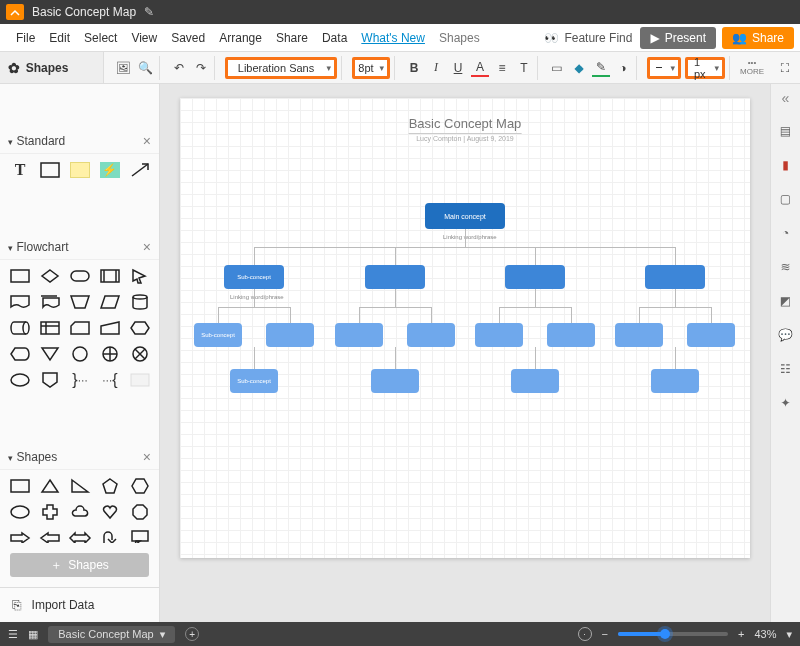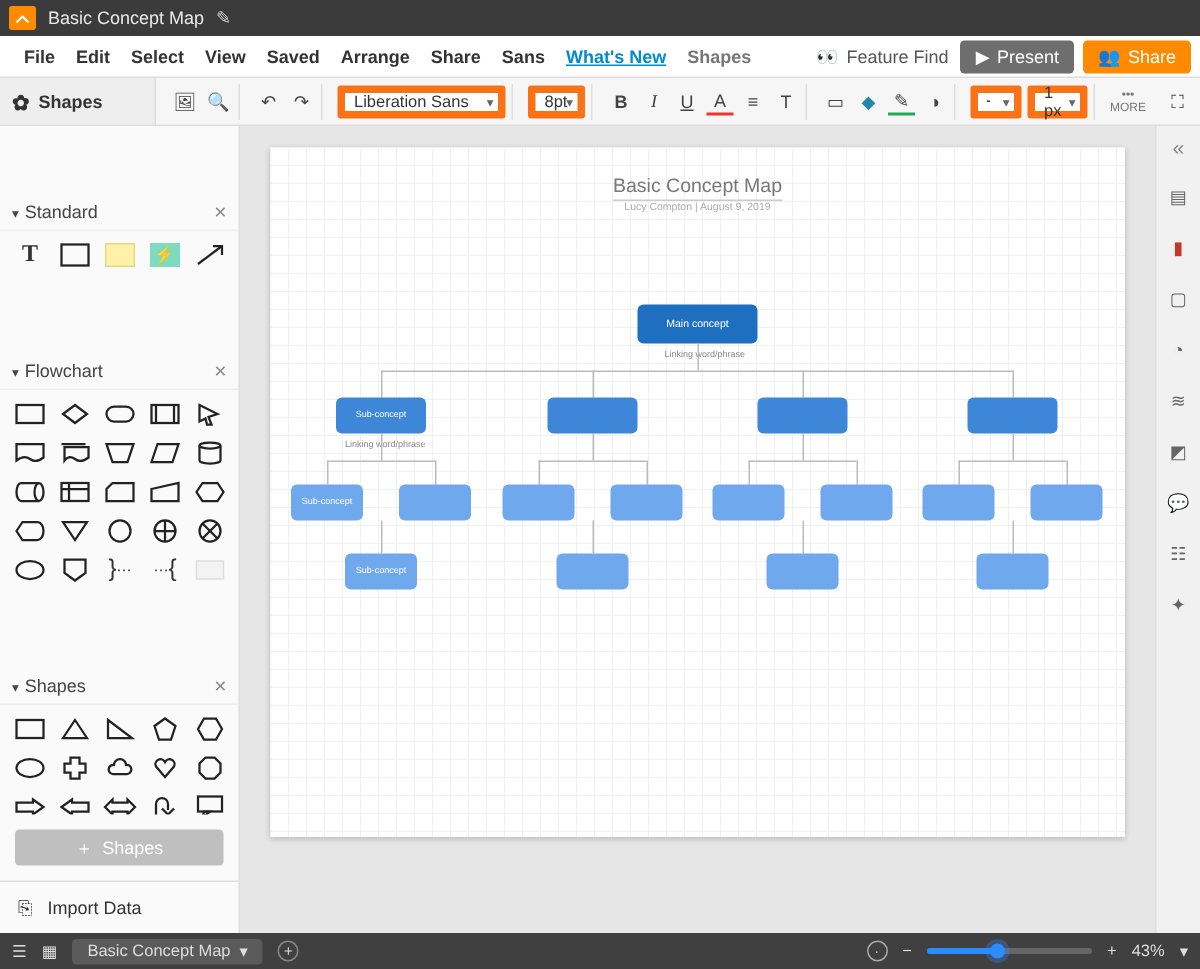--- a/index.html
+++ b/index.html
@@ -5,36 +5,36 @@
   * { box-sizing: border-box; margin: 0; padding: 0; font-family: -apple-system, BlinkMacSystemFont, "Segoe UI", Arial, sans-serif; }
   body { width: 800px; height: 646px; overflow: hidden; background: #fff; font-size: 12px; color: #333; }
 
   
   .titlebar { height: 24px; background: #3b3b3b; display: flex; align-items: center; padding: 0 6px; color: #eaeaea; font-size: 12px; }
   .titlebar .folder { width: 18px; height: 16px; background: #ff8a00; border-radius: 2px; margin-right: 8px; display:flex; align-items:center; justify-content:center; }
   .titlebar .pencil { margin-left: 8px; color: #ccc; }
 
   
   .menubar { height: 28px; background: #fff; border-bottom: 1px solid #ddd; display:flex; align-items:center; padding: 0 6px; }
-  .menubar .menu-items { display:flex; gap:14px; padding-left:10px;font-weight:bold; }
+  .menubar .menu-items { display:flex; gap:14px; padding-left:10px; }
   .menubar .menu-item { font-size: 12px; color:#333; cursor:pointer; }
   .menubar .menu-item.whats-new { color:#008ccf; text-decoration:underline; }
   .menubar .menu-item.saved { color:#777; }
   .menubar .spacer { flex:1; }
   .menubar .feature-find { display:flex; align-items:center; gap:5px; color:#555; margin-right:8px; font-size:12px; }
   .menubar .btn { height:22px; padding:0 10px; border-radius:3px; display:flex; align-items:center; gap:5px; font-size:12px; color:#fff; cursor:pointer; }
   .menubar .btn.present { background:#6e6e6e; }
   .menubar .btn.share { background:#ff8a00; margin-left:6px; }
 
   
   .toolbar { height: 32px; background:#f6f6f6; border-bottom:1px solid #ddd; display:flex; align-items:center; padding:0 6px; gap:6px; }
   .tb-group { display:flex; align-items:center; gap:4px; padding:0 4px; border-right:1px solid #ddd; height:24px; }
   .tb-group:last-child { border-right:none; }
   .tb-ic { width:18px; height:18px; display:flex; align-items:center; justify-content:center; color:#444; cursor:pointer; }
-  .tb-sel { height:22px; border:5px solid #f97316; background:#fff; font-size:11px; padding:0 16px 0 6px; position:relative; border-radius:2px; display:flex; align-items:center; cursor:pointer; }
+  .tb-sel { height:22px; border:3px solid #f97316; background:#fff; font-size:11px; padding:0 16px 0 6px; position:relative; border-radius:2px; display:flex; align-items:center; cursor:pointer;justify-content:center; }
   .tb-sel::after { content:"▾"; position:absolute; right:3px; font-size:9px; color:#666; }
   .tb-more { font-size:8px; color:#777; text-align:center; line-height:1.1; }
   .tb-right { margin-left:auto; display:flex; align-items:center; gap:6px; }
 
   
   .shapes-head { height:24px; background:#eee; border-bottom:1px solid #ddd; display:flex; align-items:center; padding:0 8px; gap:6px; font-weight:600; font-size:12px; }
   .shapes-head .gear { font-size:14px; }
 
   
   .main { display:flex; height: calc(646px - 24px - 28px - 32px - 24px); }
@@ -111,21 +111,21 @@
 
 <div class="menubar">
   <div class="menu-items">
     <span class="menu-item">File</span>
     <span class="menu-item">Edit</span>
     <span class="menu-item">Select</span>
     <span class="menu-item">View</span>
     <span class="menu-item">Saved</span>
     <span class="menu-item">Arrange</span>
     <span class="menu-item">Share</span>
-    <span class="menu-item">Sans</span>
+    <span class="menu-item">Data</span>
     <span class="menu-item whats-new">What's New</span>
     <span class="menu-item saved">Shapes</span>
   </div>
   <div class="spacer"></div>
   <div class="feature-find">
     <span>👀</span>
     <span>Feature Find</span>
   </div>
   <div class="btn present">
     <span>▶</span>

